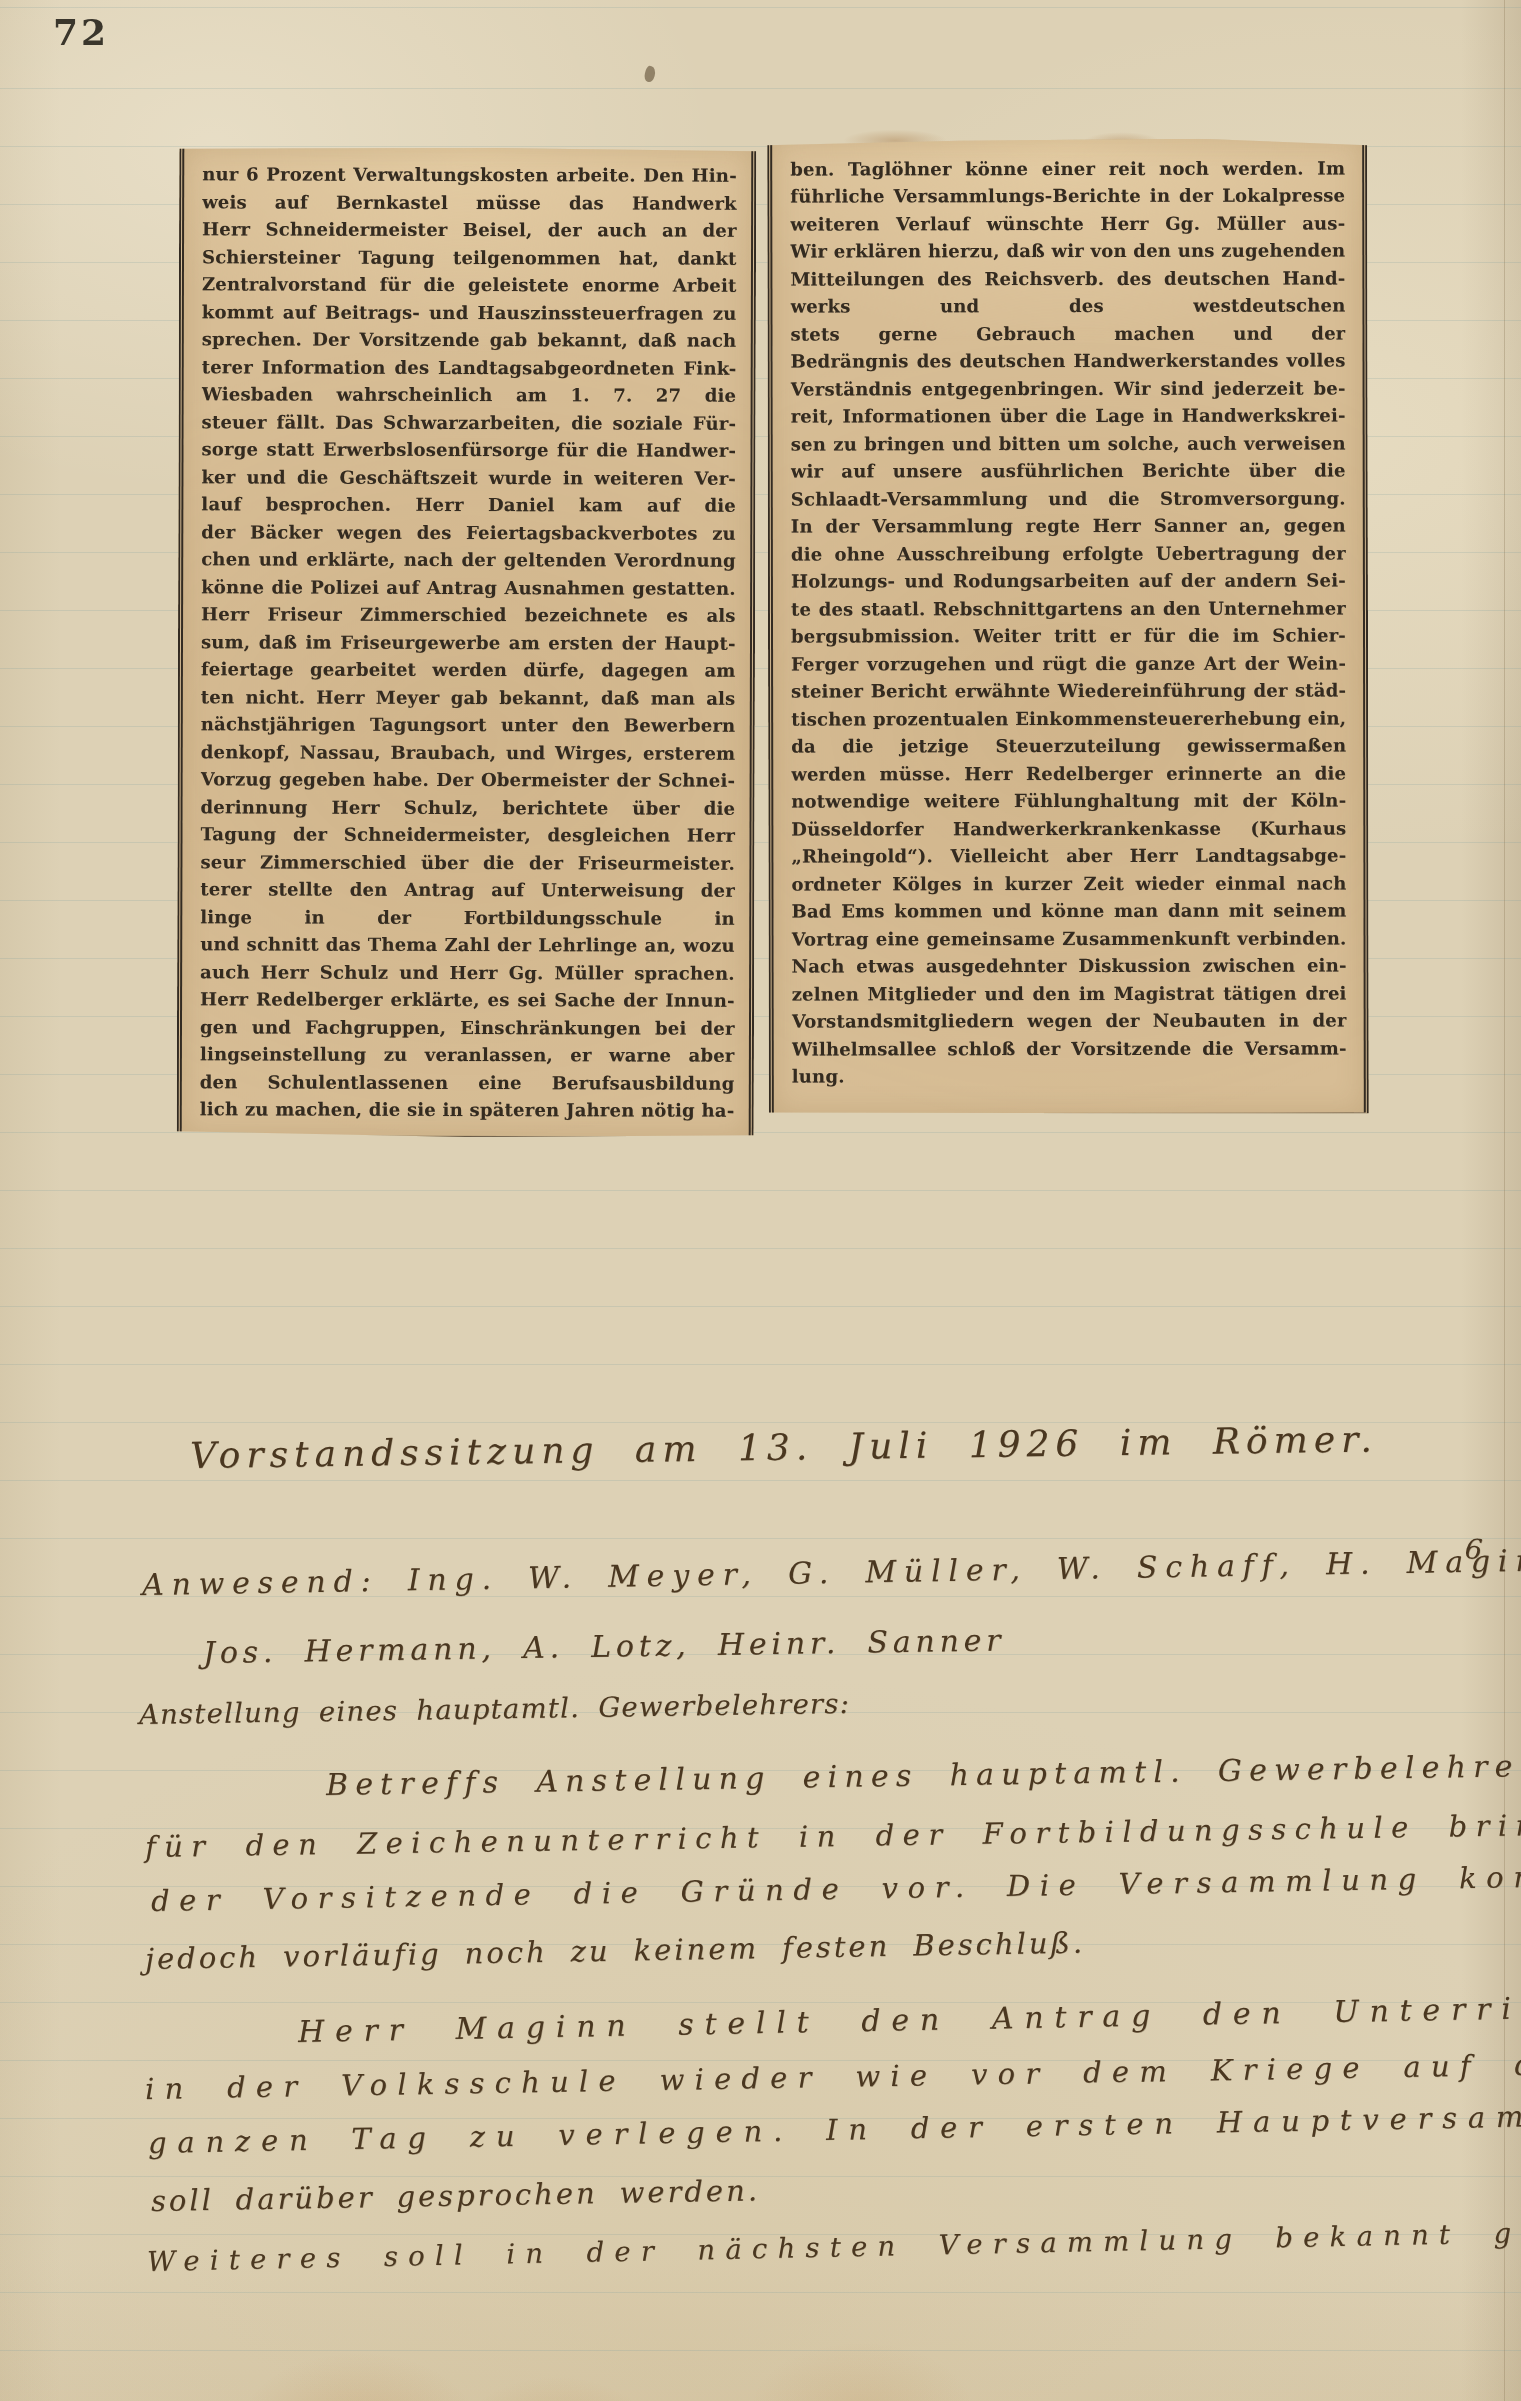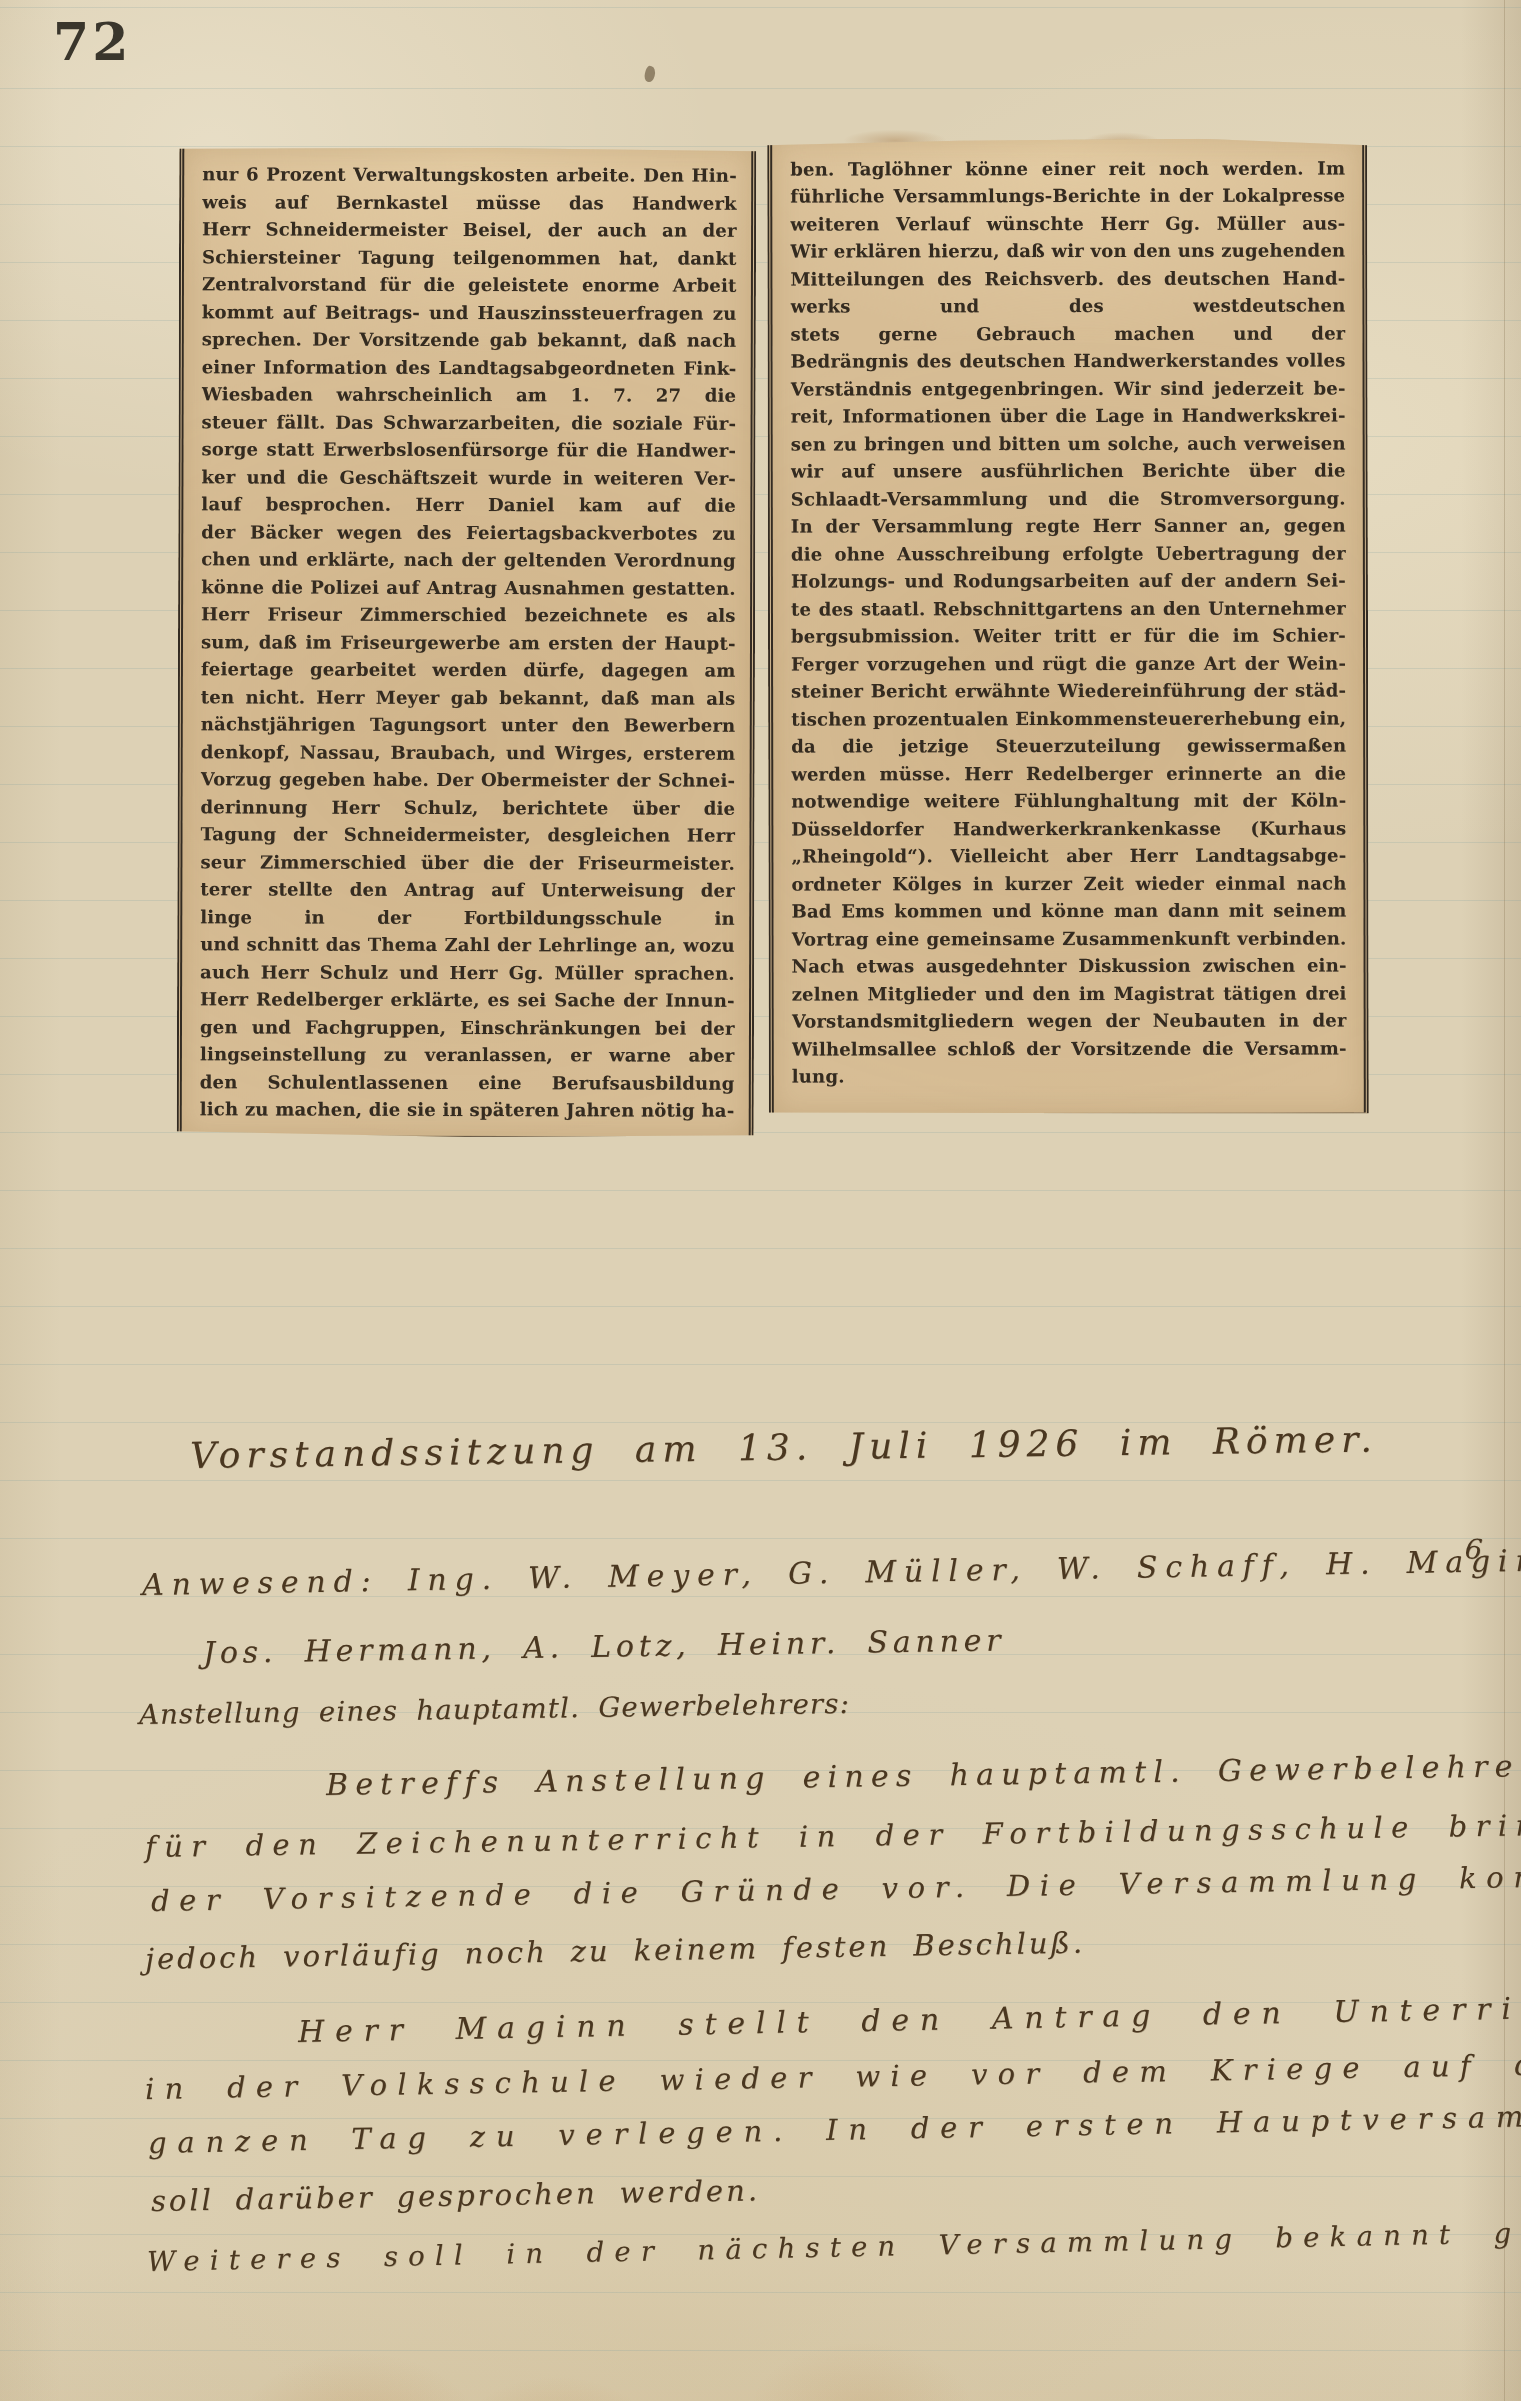--- a/index.html
+++ b/index.html
@@ -19,21 +19,21 @@
   }
   .rules{
     position:absolute;inset:0;pointer-events:none;opacity:.55;
     background:repeating-linear-gradient(180deg,
       transparent 0px, transparent 57px,
       rgba(122,156,156,0.38) 57px, rgba(122,156,156,0.38) 58px);
     background-position:0 31px;
   }
   .page-number{
     position:absolute;left:53px;top:10.8px;
-    font-size:52px;font-weight:bold;color:#3a362c;letter-spacing:3px;
+    font-size:36px;font-weight:bold;color:#3a362c;letter-spacing:3px;
   }
   .clipping{
     position:absolute;box-sizing:border-box;
     background:
       radial-gradient(539px 299px at 50% 0%, rgba(238,216,175,0.55), transparent 70%),
       radial-gradient(718px 539px at 50% 60%, rgba(150,110,55,0.10), transparent 75%),
       #d7bd95;
     border-left:5.4px double #332b22;
     border-right:5.4px double #332b22;
     border-bottom:1.8px solid rgba(52,43,32,0.75);
@@ -95,21 +95,21 @@
 <div class="clipping clipping-left">
   <div>
 
   <div class="print-line">nur 6 Prozent Verwaltungskosten arbeite. Den Hin-</div>
       <div class="print-line">weis auf Bernkastel müsse das Handwerk ablehnen.</div>
       <div class="print-line">Herr Schneidermeister Beisel, der auch an der</div>
       <div class="print-line">Schiersteiner Tagung teilgenommen hat, dankt dem</div>
       <div class="print-line">Zentralvorstand für die geleistete enorme Arbeit und</div>
       <div class="print-line">kommt auf Beitrags- und Hauszinssteuerfragen zu</div>
       <div class="print-line">sprechen. Der Vorsitzende gab bekannt, daß nach</div>
-      <div class="print-line">einer Information des Landtagsabgeordneten Fink-</div>
+      <div class="print-line">terer Information des Landtagsabgeordneten Fink-</div>
       <div class="print-line">Wiesbaden wahrscheinlich am 1. 7. 27 die Hauszins-</div>
       <div class="print-line">steuer fällt. Das Schwarzarbeiten, die soziale Für-</div>
       <div class="print-line">sorge statt Erwerbslosenfürsorge für die Handwer-</div>
       <div class="print-line">ker und die Geschäftszeit wurde in weiteren Ver-</div>
       <div class="print-line">lauf besprochen. Herr Daniel kam auf die Beschwerde</div>
       <div class="print-line">der Bäcker wegen des Feiertagsbackverbotes zu spre-</div>
       <div class="print-line">chen und erklärte, nach der geltenden Verordnung</div>
       <div class="print-line">könne die Polizei auf Antrag Ausnahmen gestatten.</div>
       <div class="print-line">Herr Friseur Zimmerschied bezeichnete es als Kurio-</div>
       <div class="print-line">sum, daß im Friseurgewerbe am ersten der Haupt-</div>

